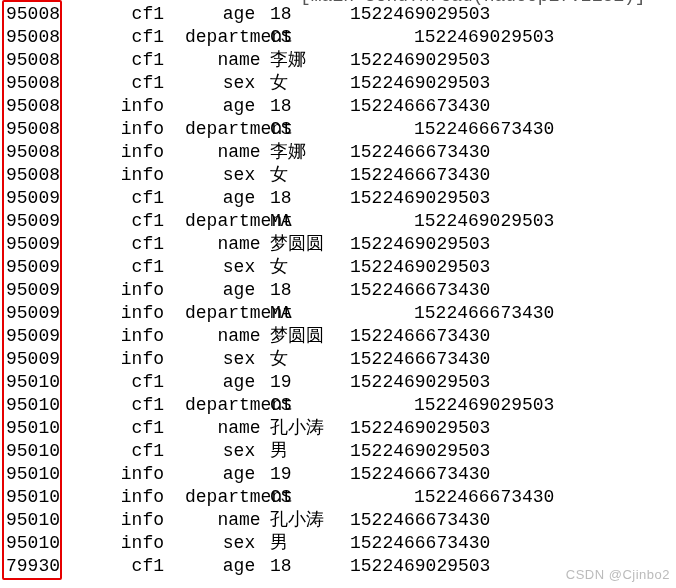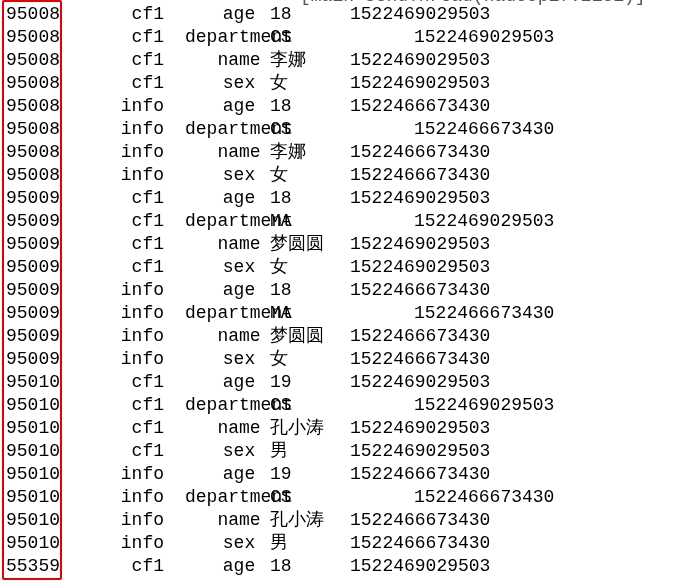--- a/index.html
+++ b/index.html
@@ -91,19 +91,20 @@
       <div class="row" style="top: 325px;"><span class="cell c-key">95009</span><span class="cell c-cf">info</span><span class="cell c-col">name</span><span class="cell c-val">梦圆圆</span><span class="cell c-ts">1522466673430</span></div>
       <div class="row" style="top: 348px;"><span class="cell c-key">95009</span><span class="cell c-cf">info</span><span class="cell c-col">sex</span><span class="cell c-val">女</span><span class="cell c-ts">1522466673430</span></div>
       <div class="row" style="top: 371px;"><span class="cell c-key">95010</span><span class="cell c-cf">cf1</span><span class="cell c-col">age</span><span class="cell c-val">19</span><span class="cell c-ts">1522469029503</span></div>
       <div class="row" style="top: 394px;"><span class="cell c-key">95010</span><span class="cell c-cf">cf1</span><span class="cell c-col">department</span><span class="cell c-val">CS</span><span class="cell c-ts2">1522469029503</span></div>
       <div class="row" style="top: 417px;"><span class="cell c-key">95010</span><span class="cell c-cf">cf1</span><span class="cell c-col">name</span><span class="cell c-val">孔小涛</span><span class="cell c-ts">1522469029503</span></div>
       <div class="row" style="top: 440px;"><span class="cell c-key">95010</span><span class="cell c-cf">cf1</span><span class="cell c-col">sex</span><span class="cell c-val">男</span><span class="cell c-ts">1522469029503</span></div>
       <div class="row" style="top: 463px;"><span class="cell c-key">95010</span><span class="cell c-cf">info</span><span class="cell c-col">age</span><span class="cell c-val">19</span><span class="cell c-ts">1522466673430</span></div>
       <div class="row" style="top: 486px;"><span class="cell c-key">95010</span><span class="cell c-cf">info</span><span class="cell c-col">department</span><span class="cell c-val">CS</span><span class="cell c-ts2">1522466673430</span></div>
       <div class="row" style="top: 509px;"><span class="cell c-key">95010</span><span class="cell c-cf">info</span><span class="cell c-col">name</span><span class="cell c-val">孔小涛</span><span class="cell c-ts">1522466673430</span></div>
       <div class="row" style="top: 532px;"><span class="cell c-key">95010</span><span class="cell c-cf">info</span><span class="cell c-col">sex</span><span class="cell c-val">男</span><span class="cell c-ts">1522466673430</span></div>
-      <div class="row" style="top: 555px;"><span class="cell c-key">55359</span><span class="cell c-cf">cf1</span><span class="cell c-col">age</span><span class="cell c-val">18</span><span class="cell c-ts">1522469029503</span></div>
+      <div class="row" style="top: 555px;"><span class="cell c-key">79930</span><span class="cell c-cf">cf1</span><span class="cell c-col">age</span><span class="cell c-val">18</span><span class="cell c-ts">1522469029503</span></div>
     </div>
 
   <div class="highlight-box"></div>
 
+  <div class="watermark">CSDN @Cjinbo2</div>
 
 </div>
 
 </body></html>

